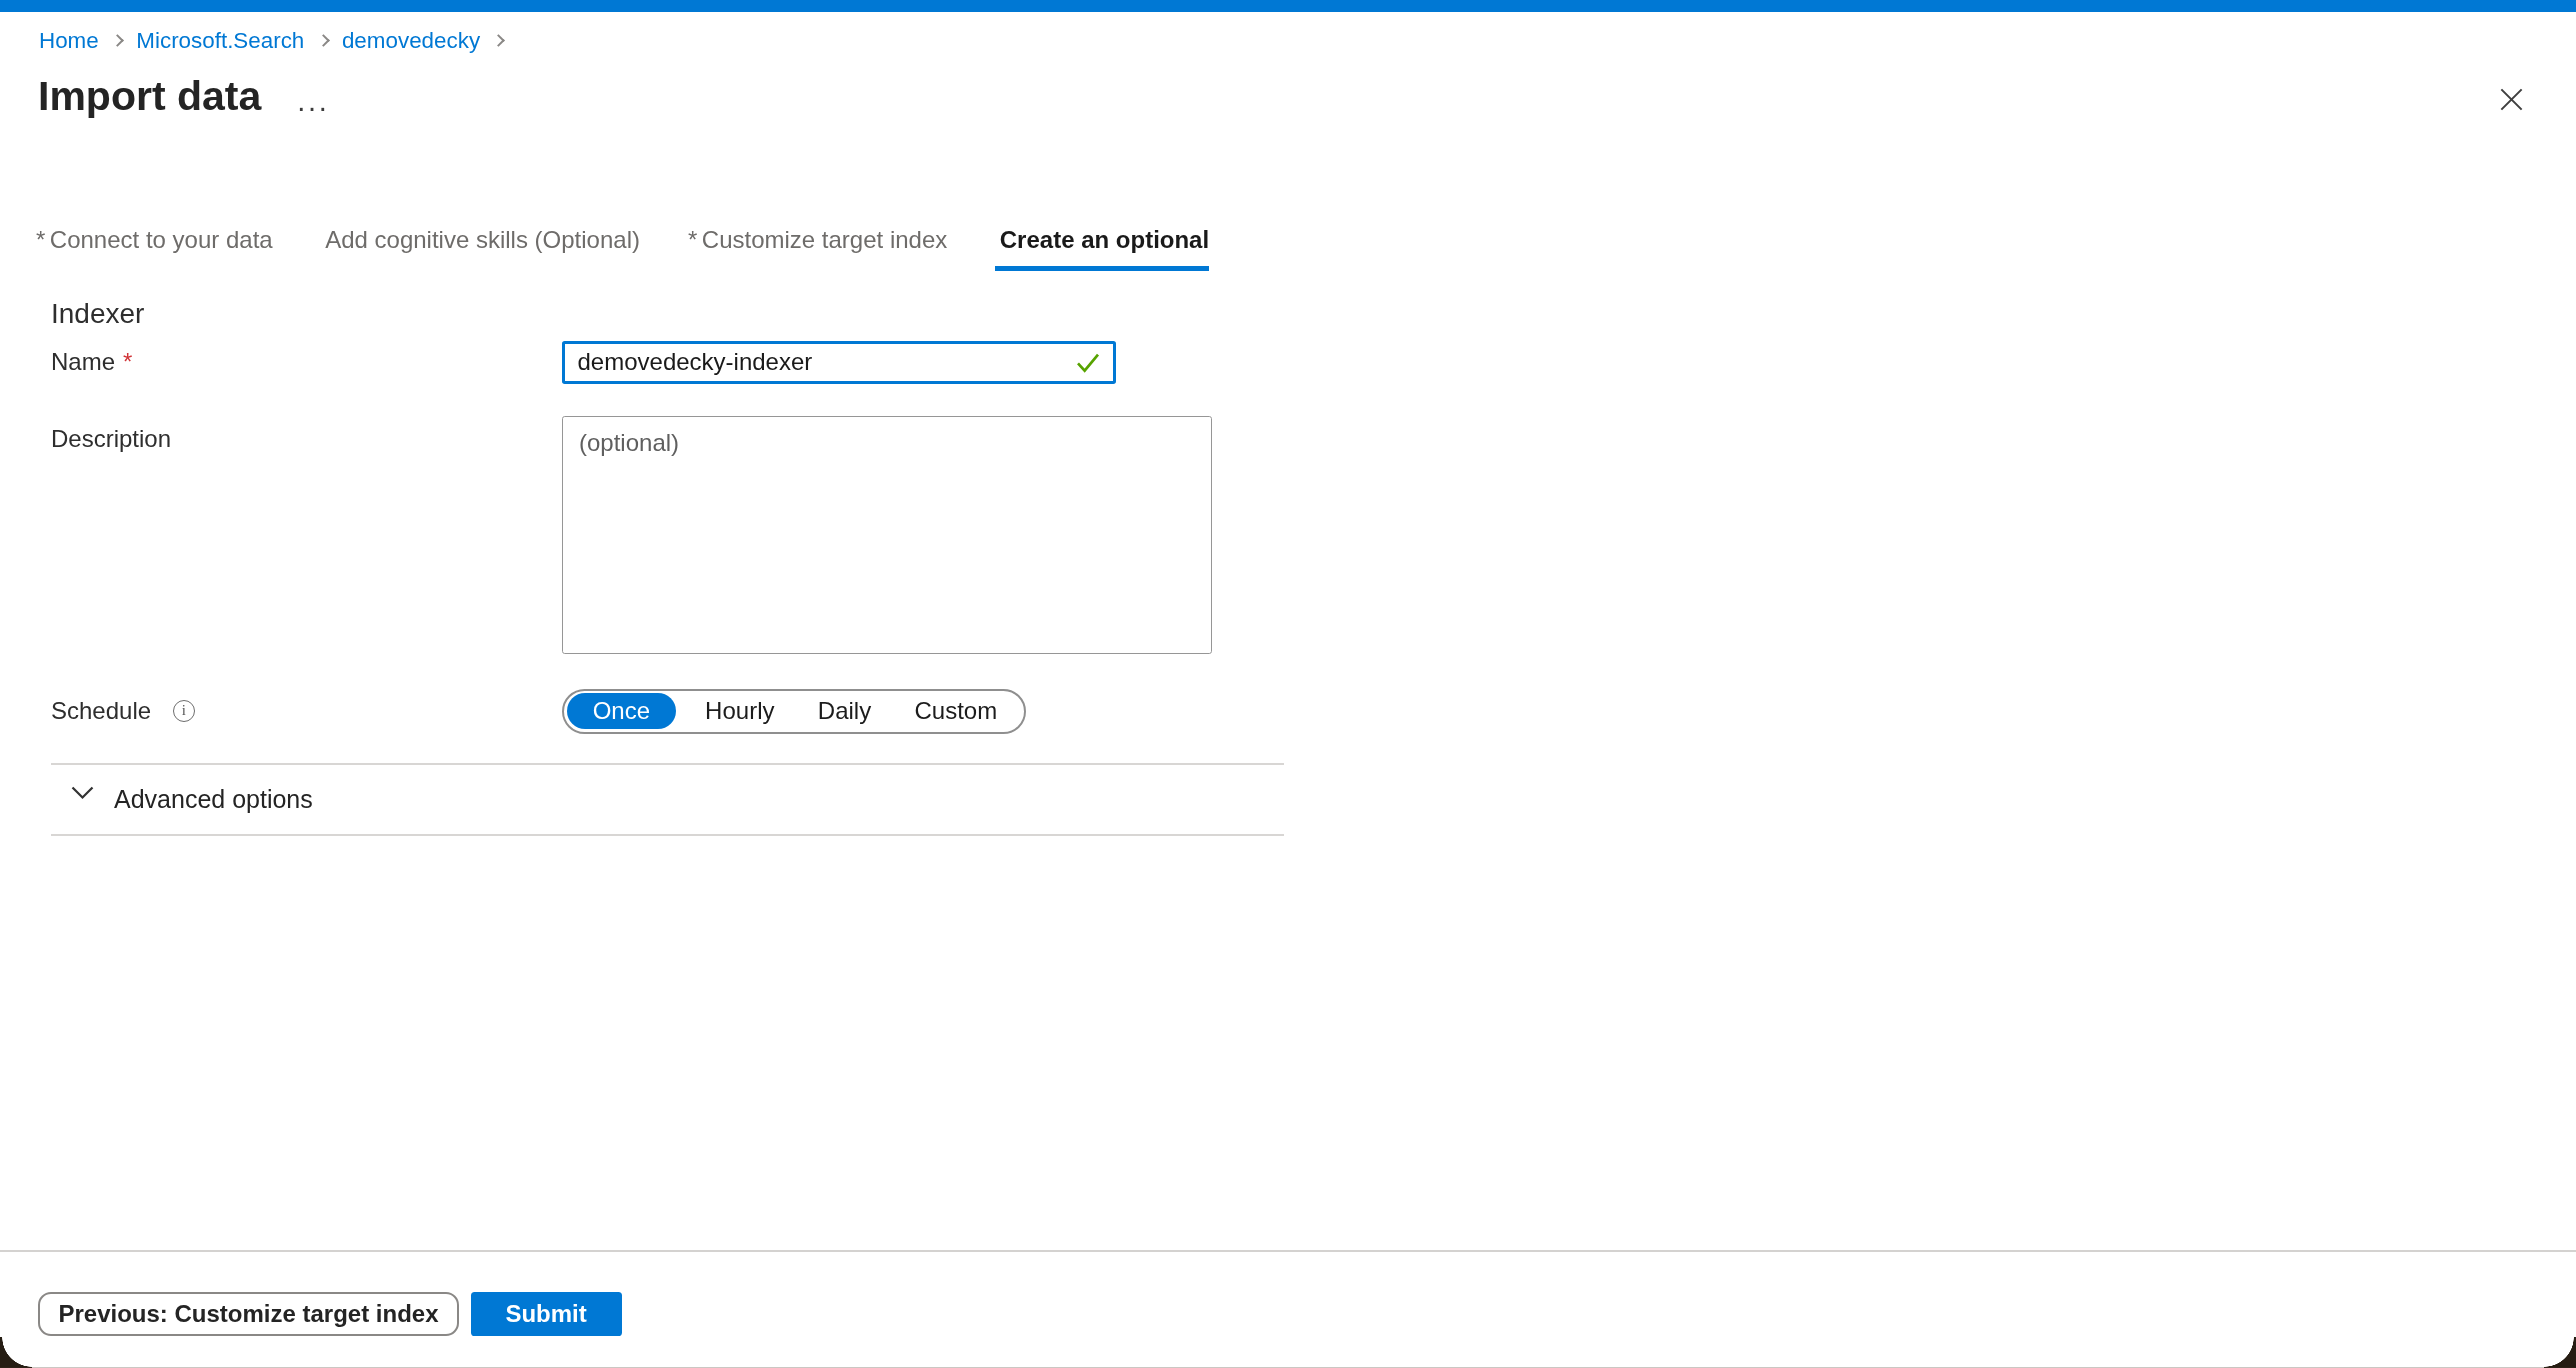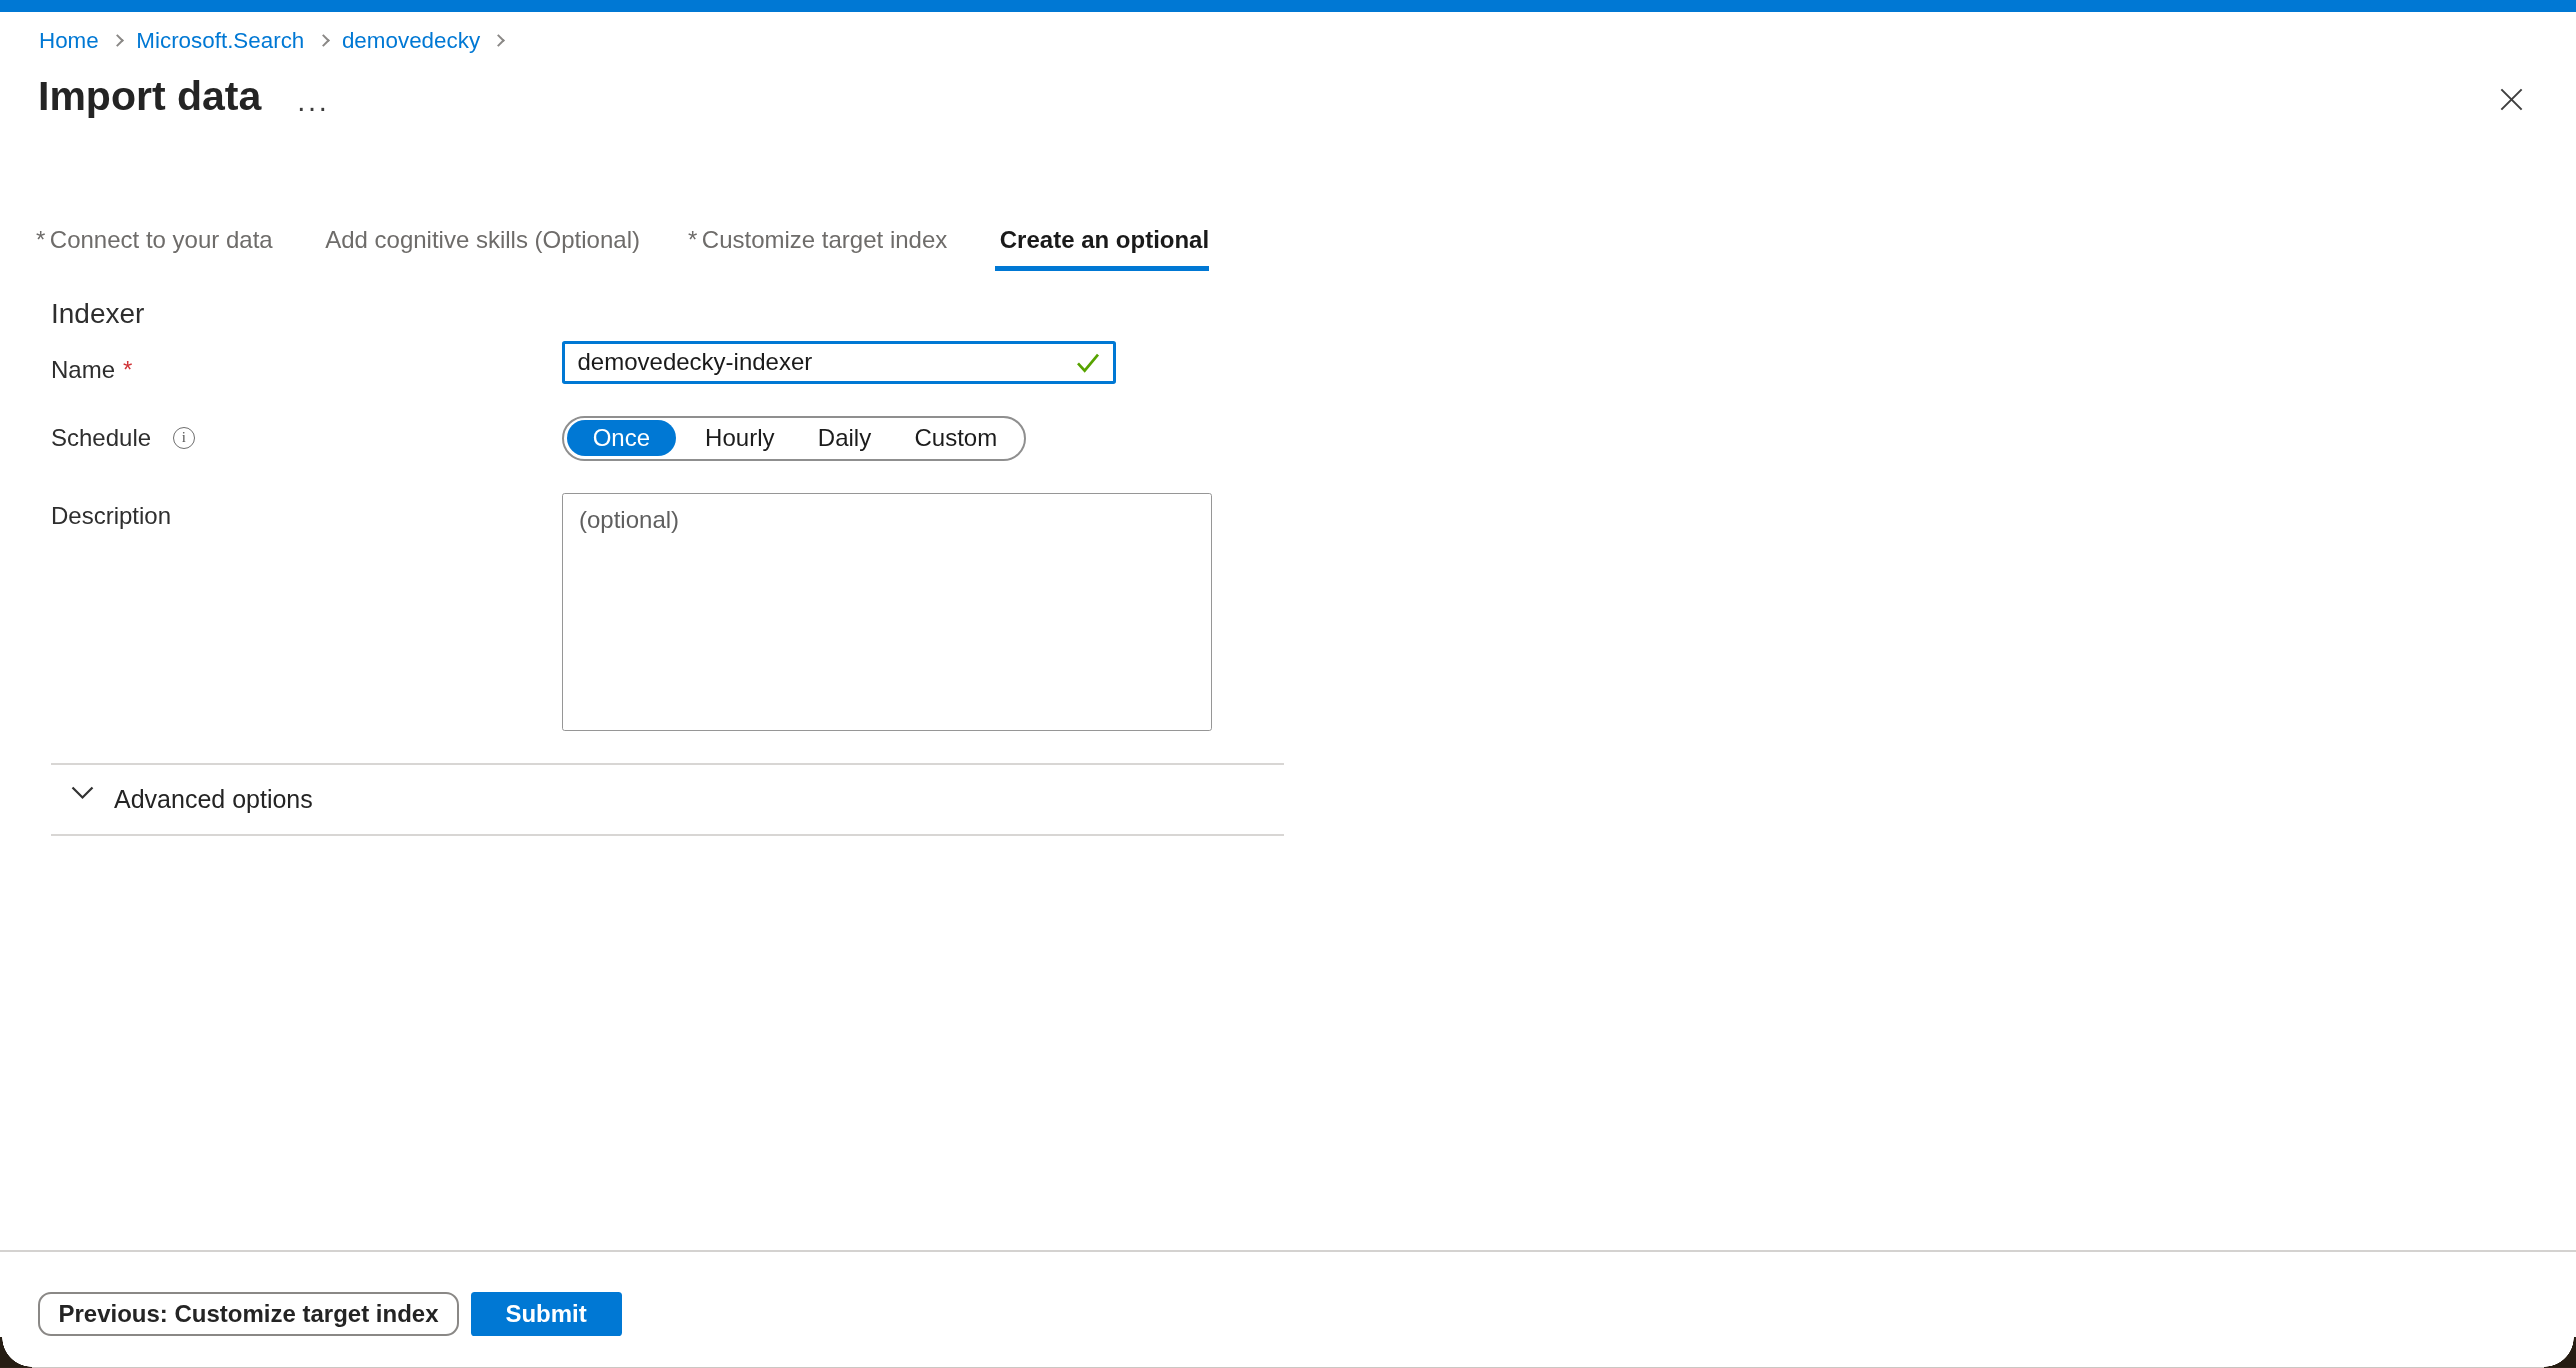--- a/index.html
+++ b/index.html
@@ -41,21 +41,21 @@
   .tab.active{color:#1a1a1a;font-weight:700;border-bottom-color:var(--accent);}
 
   
   .form{position:absolute;top:299px;left:51px;width:1234px;}
   .section-label{font-size:28px;color:#2e2e2e;line-height:29px;}
   .row{display:flex;}
   .label-col{width:511px;flex:0 0 511px;font-size:24px;color:#2e2e2e;display:flex;align-items:center;}
   .req-star{color:var(--required-red);margin-left:8px;}
   .control-col{width:650px;flex:0 0 650px;}
 
-  .name-row{margin-top:12.5px;align-items:flex-end;}
+  .name-row{margin-top:12.5px;align-items:center;}
   .input-wrap{position:relative;width:554px;height:43px;}
   .input-wrap input{width:100%;height:100%;border:3.6px solid var(--accent);border-radius:2.7px;
     padding:0 54px 0 12.5px;font-size:24px;color:#1a1a1a;font-family:inherit;outline:none;}
   .valid-check{position:absolute;right:12.5px;top:50%;transform:translateY(-50%);width:32px;height:32px;color:var(--valid-green);}
 
   .schedule-row{margin-top:32px;align-items:center;}
   .info-icon{display:inline-flex;align-items:center;justify-content:center;margin-left:21.5px;
     width:22.4px;height:22.4px;border:1.8px solid #6d6d6d;border-radius:50%;
     font-size:15px;color:#555;font-family:"Liberation Serif",serif;cursor:pointer;}
   .pill-group{width:464px;height:45px;border:2.7px solid #8f8f8f;border-radius:25px;
@@ -143,44 +143,44 @@
     <div class="control-col">
       <div class="input-wrap">
         <input type="text" value="demovedecky-indexer" style="">
         <svg class="valid-check" viewBox="0 0 24 24">
           <path d="M4.5 13l5 5.5L19.5 6.5" fill="none" stroke="currentColor" stroke-width="2"></path>
         </svg>
       </div>
     </div>
   </div>
 
+  <div class="row desc-row">
+    <div class="label-col">
+      <span>Description</span>
+    </div>
+    <div class="control-col">
+      <textarea placeholder="(optional)" style=""></textarea>
+    </div>
+  </div>
+
   <div class="row schedule-row">
     <div class="label-col">
       <span>Schedule</span>
       <span class="info-icon">i</span>
     </div>
     <div class="control-col">
       <div class="pill-group">
         <button class="pill-option selected">Once</button>
         <button class="pill-option">Hourly</button>
         <button class="pill-option">Daily</button>
         <button class="pill-option">Custom</button>
       </div>
     </div>
   </div>
 
-  <div class="row desc-row">
-    <div class="label-col">
-      <span>Description</span>
-    </div>
-    <div class="control-col">
-      <textarea placeholder="(optional)" style=""></textarea>
-    </div>
-  </div>
-
   <hr class="divider div-1">
 
   <button class="advanced">
     <svg viewBox="0 0 20 12">
       <path d="M2 2l8 8 8-8" fill="none" stroke="currentColor" stroke-width="1.8"></path>
     </svg>
     <span>Advanced options</span>
   </button>
 
   <hr class="divider div-2">

